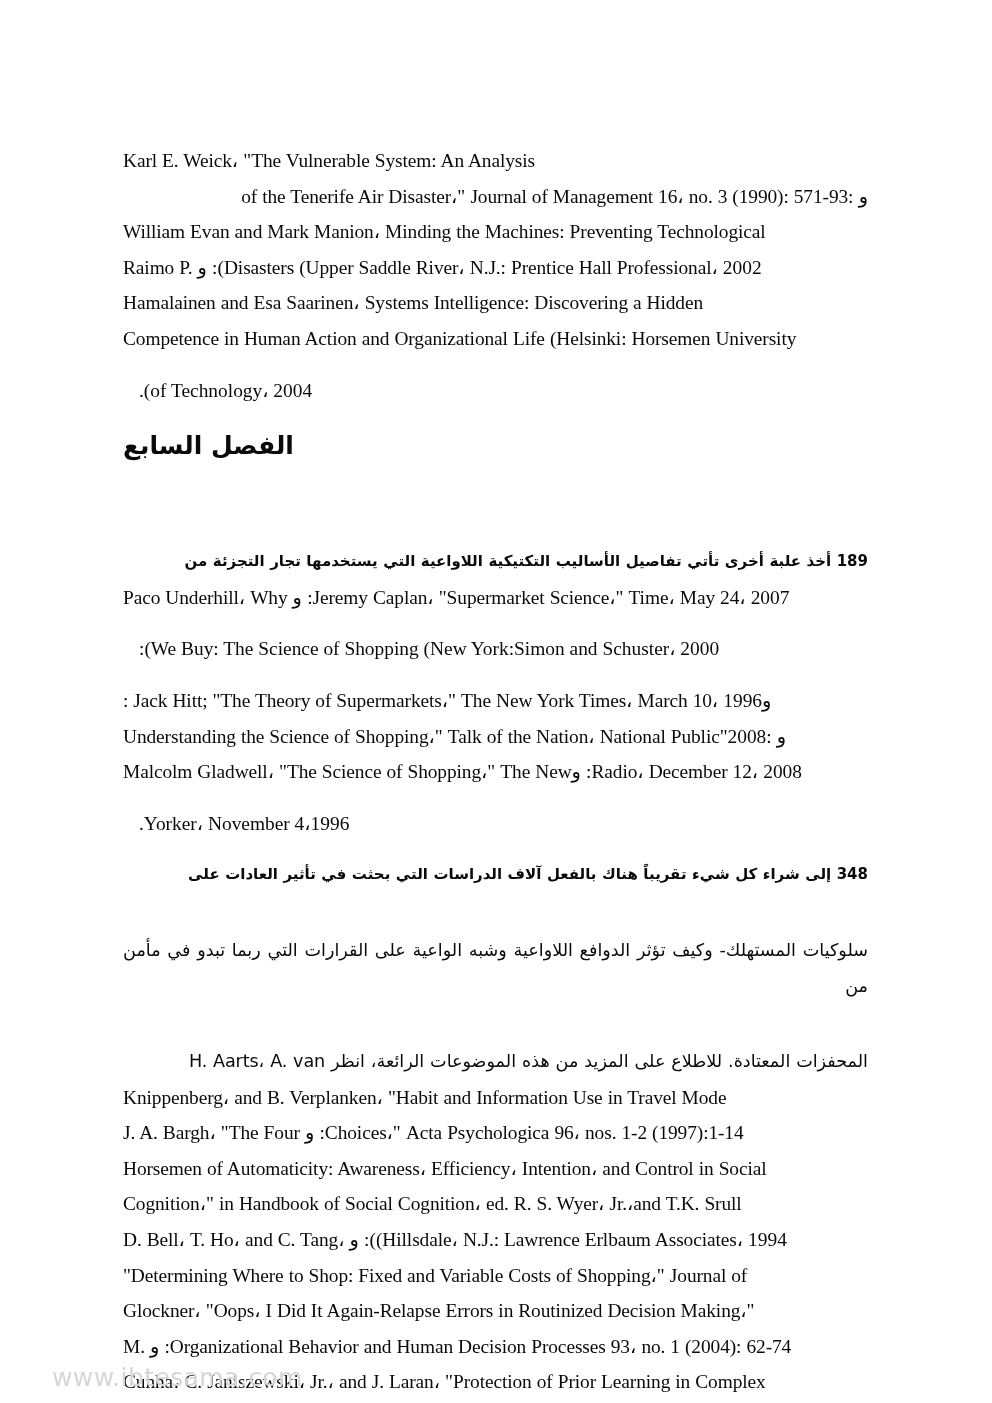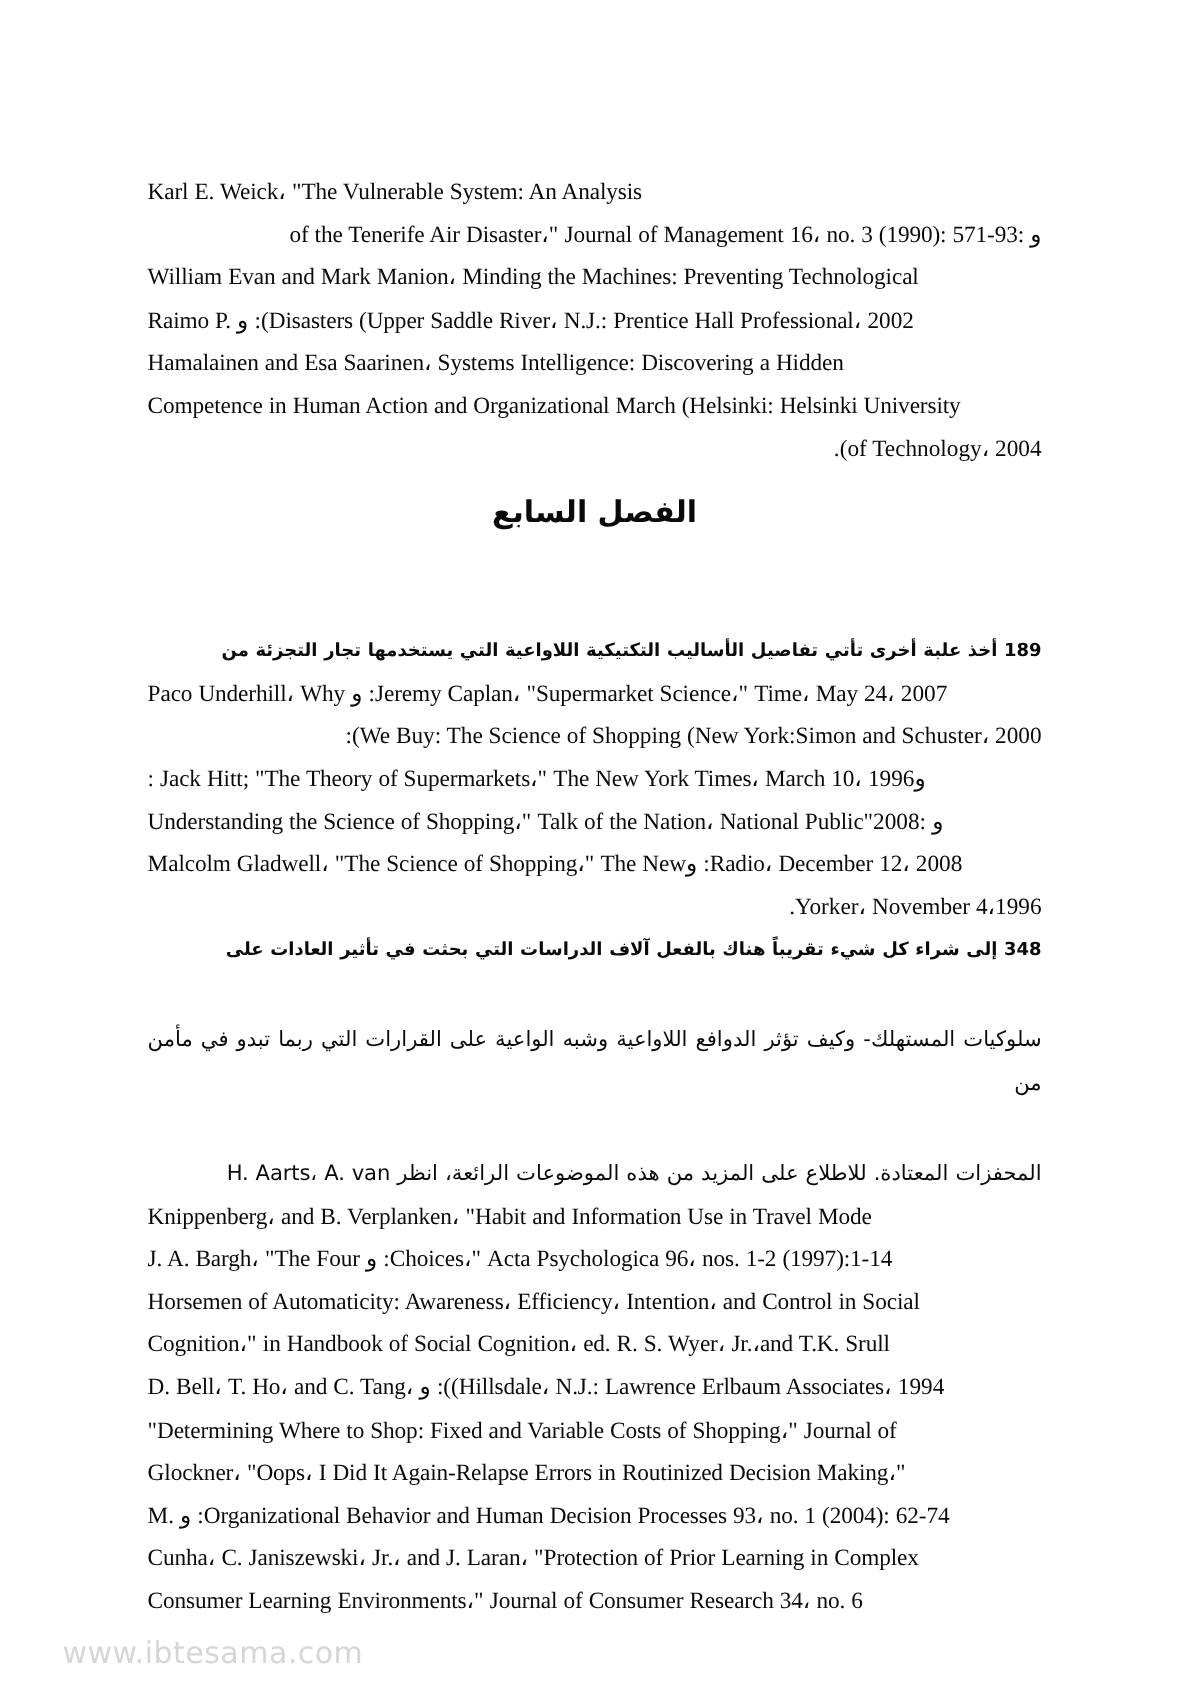--- a/index.html
+++ b/index.html
@@ -34,29 +34,28 @@
   .para.rtl {
     direction: rtl;
     unicode-bidi: plaintext;
   }
   .para.ltr {
     direction: ltr;
     unicode-bidi: plaintext;
   }
   
   .tail-right {
-    text-align: right;
     font-size: 19.4px;
     line-height: 35.6px;
-    margin: 0;
+    margin: 16px;
     direction: ltr;
     unicode-bidi: plaintext;
   }
   .chapter-heading {
-    text-align: center;
+    text-align: left;
     font-size: 25px;
     line-height: 44px;
     margin: 13px 0 0 0;
     direction: rtl;
     font-family: "DejaVu Sans", "Liberation Sans", sans-serif;
     font-weight: 600;
     letter-spacing: 0.5px;
   }
   .gap-lg { height: 76px; }
   .ar {
@@ -86,21 +85,21 @@
 <div class="page">
 
   <div class="content">
 
     <div>
       <p class="para ltr">Karl E. Weick، "The Vulnerable System: An Analysis</p>
       <p class="para ltr">و :of the Tenerife Air Disaster،" Journal of Management 16، no. 3 (1990): 571-93</p>
       <p class="para ltr">William Evan and Mark Manion، Minding the Machines: Preventing Technological</p>
       <p class="para ltr">Raimo P. و :(Disasters (Upper Saddle River، N.J.: Prentice Hall Professional، 2002</p>
       <p class="para ltr">Hamalainen and Esa Saarinen، Systems Intelligence: Discovering a Hidden</p>
-      <p class="para ltr">Competence in Human Action and Organizational March (Helsinki: Helsinki University</p>
+      <p class="para ltr">Competence in Human Action and Organizational Life (Helsinki: Horsemen University</p>
       <p class="tail-right">.(of Technology، 2004</p>
     </div>
 
     <h2 class="chapter-heading">الفصل السابع</h2>
 
     <div class="gap-lg"></div>
 
     <div>
       <p class="para rtl ar-b">189 أخذ علبة أخرى تأتي تفاصيل الأساليب التكتيكية اللاواعية التي يستخدمها تجار التجزئة من</p>
       <p class="para ltr">Paco Underhill، Why و :Jeremy Caplan، "Supermarket Science،" Time، May 24، 2007</p>

